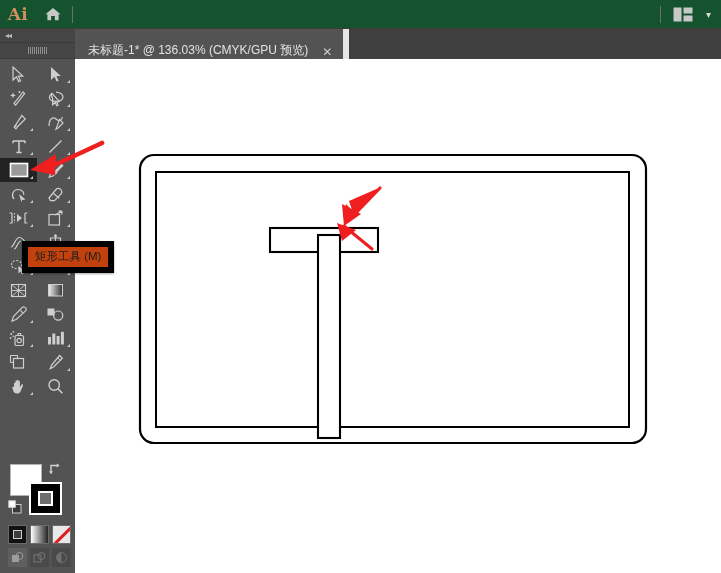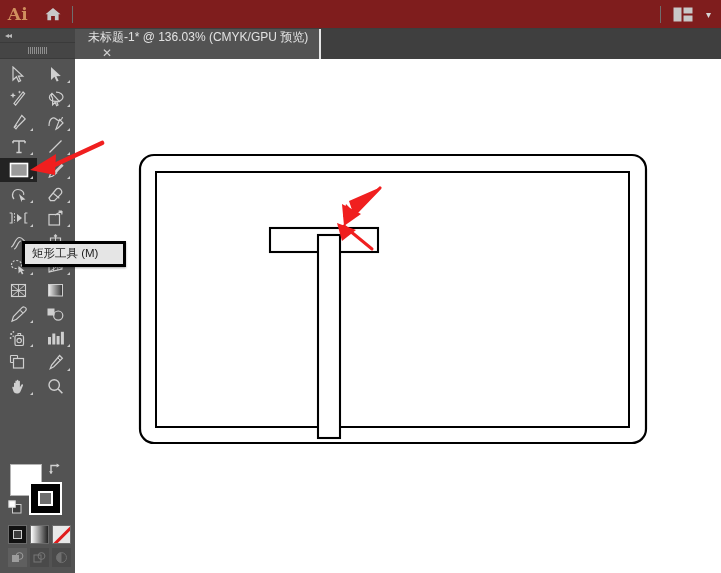--- a/index.html
+++ b/index.html
@@ -7,21 +7,21 @@
     width: 721px; height: 573px;
     overflow: hidden;
     background: #535353;
     font-family: "Liberation Sans", "DejaVu Sans", sans-serif;
   }
   #app { position: relative; width: 721px; height: 573px; }
 
   
   .menubar {
     position: absolute; left: 0; top: 0; width: 721px; height: 29px;
-    background: #7f1d1d;
+    background: #14532d;
     display: flex; align-items: center;
     border-bottom: 1px solid #3d3d3d;
   }
   .ai-logo {
     width: 36px; text-align: center;
     color: #d08f5e; font-size: 17px; font-weight: bold;
     letter-spacing: 0.5px;
     font-family: "DejaVu Serif", serif;
   }
   .home-icon { width: 34px; display: flex; align-items: center; justify-content: center; }
@@ -40,24 +40,23 @@
   .chevron { color: #d6d6d6; font-size: 10px; margin-left: 7px; }
 
   
   .tabbar {
     position: absolute; left: 75px; top: 29px; width: 646px; height: 30px;
     background: #3f3f3f;
   }
   .doc-tab {
     position: absolute; left: 0; top: 0; height: 30px;
     background: #535353;
-    display: flex; align-items: flex-start;
+    display: flex; align-items: flex-end;
     padding: 0 11px 0 13px;
-    border-right: 2px solid #e5e5e5;
-    flex-direction: column;
+    border-right: 6px solid #e5e5e5;
   }
   .doc-tab-title { color: #e2e2e2; font-size: 12px; white-space: nowrap; }
   .tab-close {
     color: #cfcfcf; font-size: 12px; margin-left: 14px;
     font-weight: bold; cursor: pointer;
   }
 
   
   .leftstrip {
     position: absolute; left: 0; top: 29px; width: 75px; height: 544px;
@@ -96,23 +95,23 @@
     position: absolute; right: 4px; bottom: 3px;
     width: 0; height: 0;
     border-left: 3px solid transparent;
     border-bottom: 3px solid #c9c9c9;
   }
   .tool svg { display: block; }
 
   
   .tooltip {
     position: absolute; left: 22px; top: 182px;
-    background: #e5e5e5; border: 3px solid #000000;
+    background: #c2410c; border: 6px solid #000000;
     color: #1d1d1d; font-size: 11.5px;
-    padding: 2px 25px 3px 7px;
+    padding: 2px 7px 3px 7px;
     white-space: nowrap;
     z-index: 40;
     box-shadow: 0 1px 2px rgba(0,0,0,0.35);
   }
 
   
   .colorctl { position: absolute; left: 0; top: 400px; width: 75px; }
   .swatches { position: relative; height: 62px; }
   .fill-sw {
     position: absolute; left: 10px; top: 5px; width: 32px; height: 32px;

